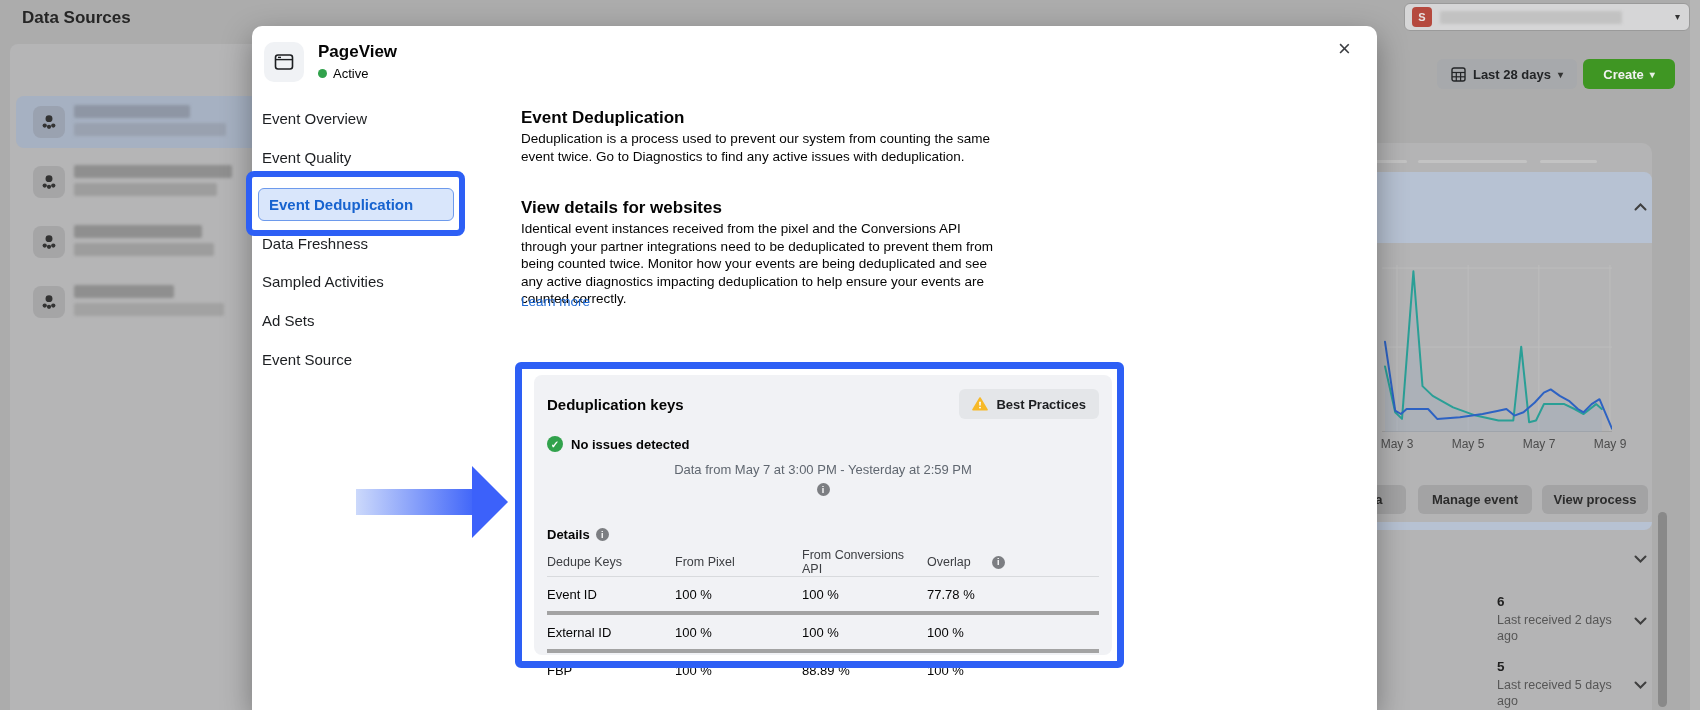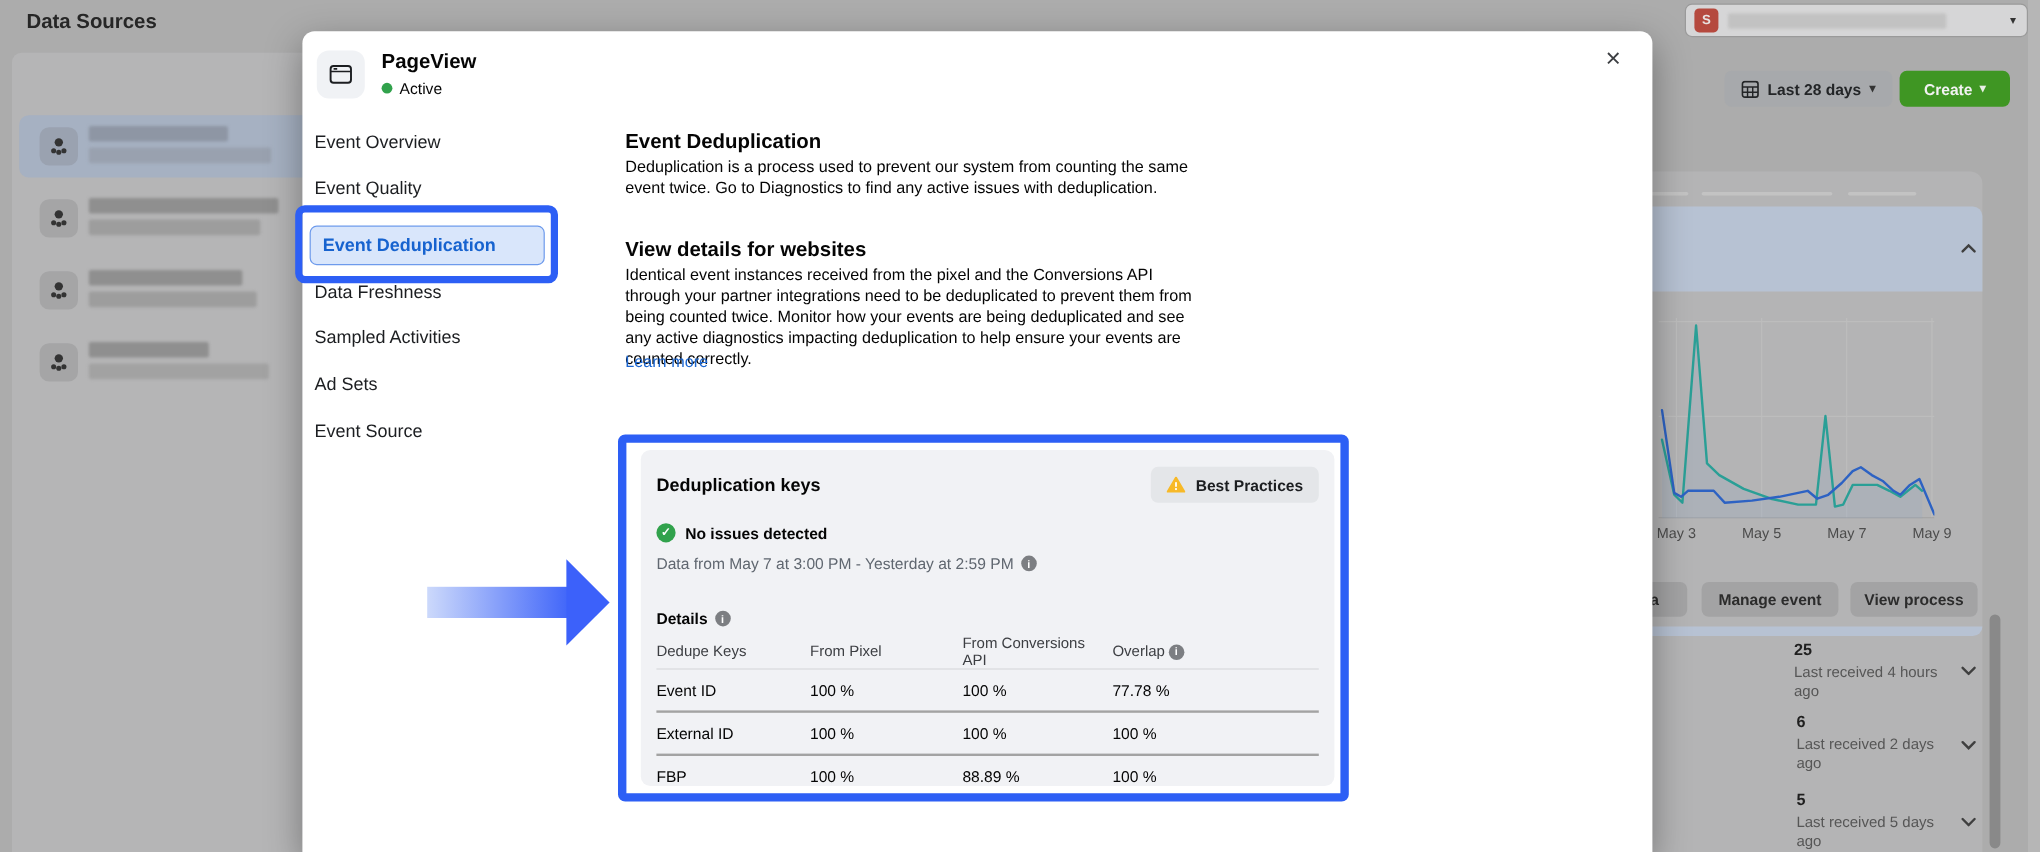--- a/index.html
+++ b/index.html
@@ -46,26 +46,26 @@
   .c-h2{left:269px;font-size:17px;font-weight:700;color:#050505;}
   .c-p{left:269px;width:478px;font-size:13.5px;line-height:17.5px;color:#050505;}
   .link{color:#1b66d1;font-size:13.5px;}
   
   .dcard{left:282px;top:349px;width:578px;height:280px;background:#f1f2f5;border-radius:8px;padding:14px 13px 0;box-sizing:border-box;}
   .dcard-head{display:flex;justify-content:space-between;align-items:center;}
   .dcard-title{font-size:15px;font-weight:700;color:#050505;}
   .bp-btn{height:30px;background:#e4e6e9;border-radius:6px;display:flex;align-items:center;gap:8px;padding:0 13px;font-size:13px;font-weight:600;color:#1c1e21;}
   .status-row{display:flex;align-items:center;gap:8px;margin-top:17px;font-size:13px;font-weight:700;color:#050505;}
   .gcheck{width:16px;height:16px;border-radius:50%;background:#31a24c;color:#fff;font-size:10px;display:flex;align-items:center;justify-content:center;}
-  .datefrom{margin-top:10px;font-size:13px;color:#606770;display:flex;align-items:center;gap:6px;}
+  .datefrom{margin-top:10px;font-size:13px;color:#606770;display:flex;align-items:center;gap:6px;flex-direction:column;}
   .info{width:13px;height:13px;border-radius:50%;background:#7c7e82;color:#fff;font-size:9px;font-weight:700;display:inline-flex;align-items:center;justify-content:center;font-style:normal;}
   .details-lbl{margin-top:31px;font-size:13px;font-weight:700;color:#050505;display:flex;align-items:center;gap:6px;}
   .tgrid{display:grid;grid-template-columns:128px 127px 125px auto;align-items:center;}
   .thead{height:28px;font-size:12.5px;color:#3c3e42;border-bottom:1px solid #d8dadd;margin-top:6px;}
-  .trow{height:34px;font-size:13px;color:#050505;border-bottom:2px solid #a3a3a3;}
+  .trow{height:34px;font-size:13px;color:#050505;border-bottom:4px solid #a3a3a3;}
   .trow:last-child{border-bottom:none;}
   
   .anno{border:6px solid #2d5ff5;border-radius:8px;box-sizing:border-box;z-index:9;}
   .arrow-shaft{left:0;top:23px;width:118px;height:26px;background:linear-gradient(90deg,#ccd9fb,#4166f9);}
   .arrow-head{left:116px;top:0;width:0;height:0;border-top:36px solid transparent;border-bottom:36px solid transparent;border-left:36px solid #3c61fa;}
   svg{display:block;}
 </style>
 </head>
 <body>
 
@@ -180,24 +180,20 @@
   <div class="abs axis-label" style="left:1468px;top:437px;">May 5</div>
   <div class="abs axis-label" style="left:1539px;top:437px;">May 7</div>
   <div class="abs axis-label" style="left:1610px;top:437px;">May 9</div>
 
   <div class="pill-btn" style="left:1340px;width:66px;">ata</div>
   <div class="pill-btn" style="left:1418px;width:114px;">Manage event</div>
   <div class="pill-btn" style="left:1542px;width:106px;">View process</div>
 
   <div class="abs blue-sliver"></div>
 
-  <div class="abs" style="left:1495px;top:534px;">
-    <div class="ev-count">25</div>
-    <div class="ev-sub">Last received 4 hours ago</div>
-  </div>
   <svg class="abs" style="left:1634px;top:555px;" width="13" height="8" viewBox="0 0 13 8">
       <polyline points="1.5,1.5 6.5,6.5 11.5,1.5" fill="none" stroke="#3f3f3f" stroke-width="2" stroke-linecap="round"></polyline>
     </svg>
 
   <div class="abs" style="left:1497px;top:594px;">
     <div class="ev-count">6</div>
     <div class="ev-sub">Last received 2 days ago</div>
   </div>
   <svg class="abs" style="left:1634px;top:617px;" width="13" height="8" viewBox="0 0 13 8">
       <polyline points="1.5,1.5 6.5,6.5 11.5,1.5" fill="none" stroke="#3f3f3f" stroke-width="2" stroke-linecap="round"></polyline>
@@ -264,21 +260,21 @@
         <span class="info">i</span>
       </div>
       <div class="details-lbl">
         <span>Details</span>
         <span class="info">i</span>
       </div>
       <div class="tgrid thead">
         <span>Dedupe Keys</span>
         <span>From Pixel</span>
         <span>From Conversions API</span>
-        <span style="display:flex;align-items:center;gap:3px;">
+        <span style="display:flex;align-items:center;gap:21px;">
           <span>Overlap</span>
           <span class="info">i</span>
         </span>
       </div>
       <div class="tgrid trow">
         <span>Event ID</span>
         <span>100 %</span>
         <span>100 %</span>
         <span>77.78 %</span>
       </div>

